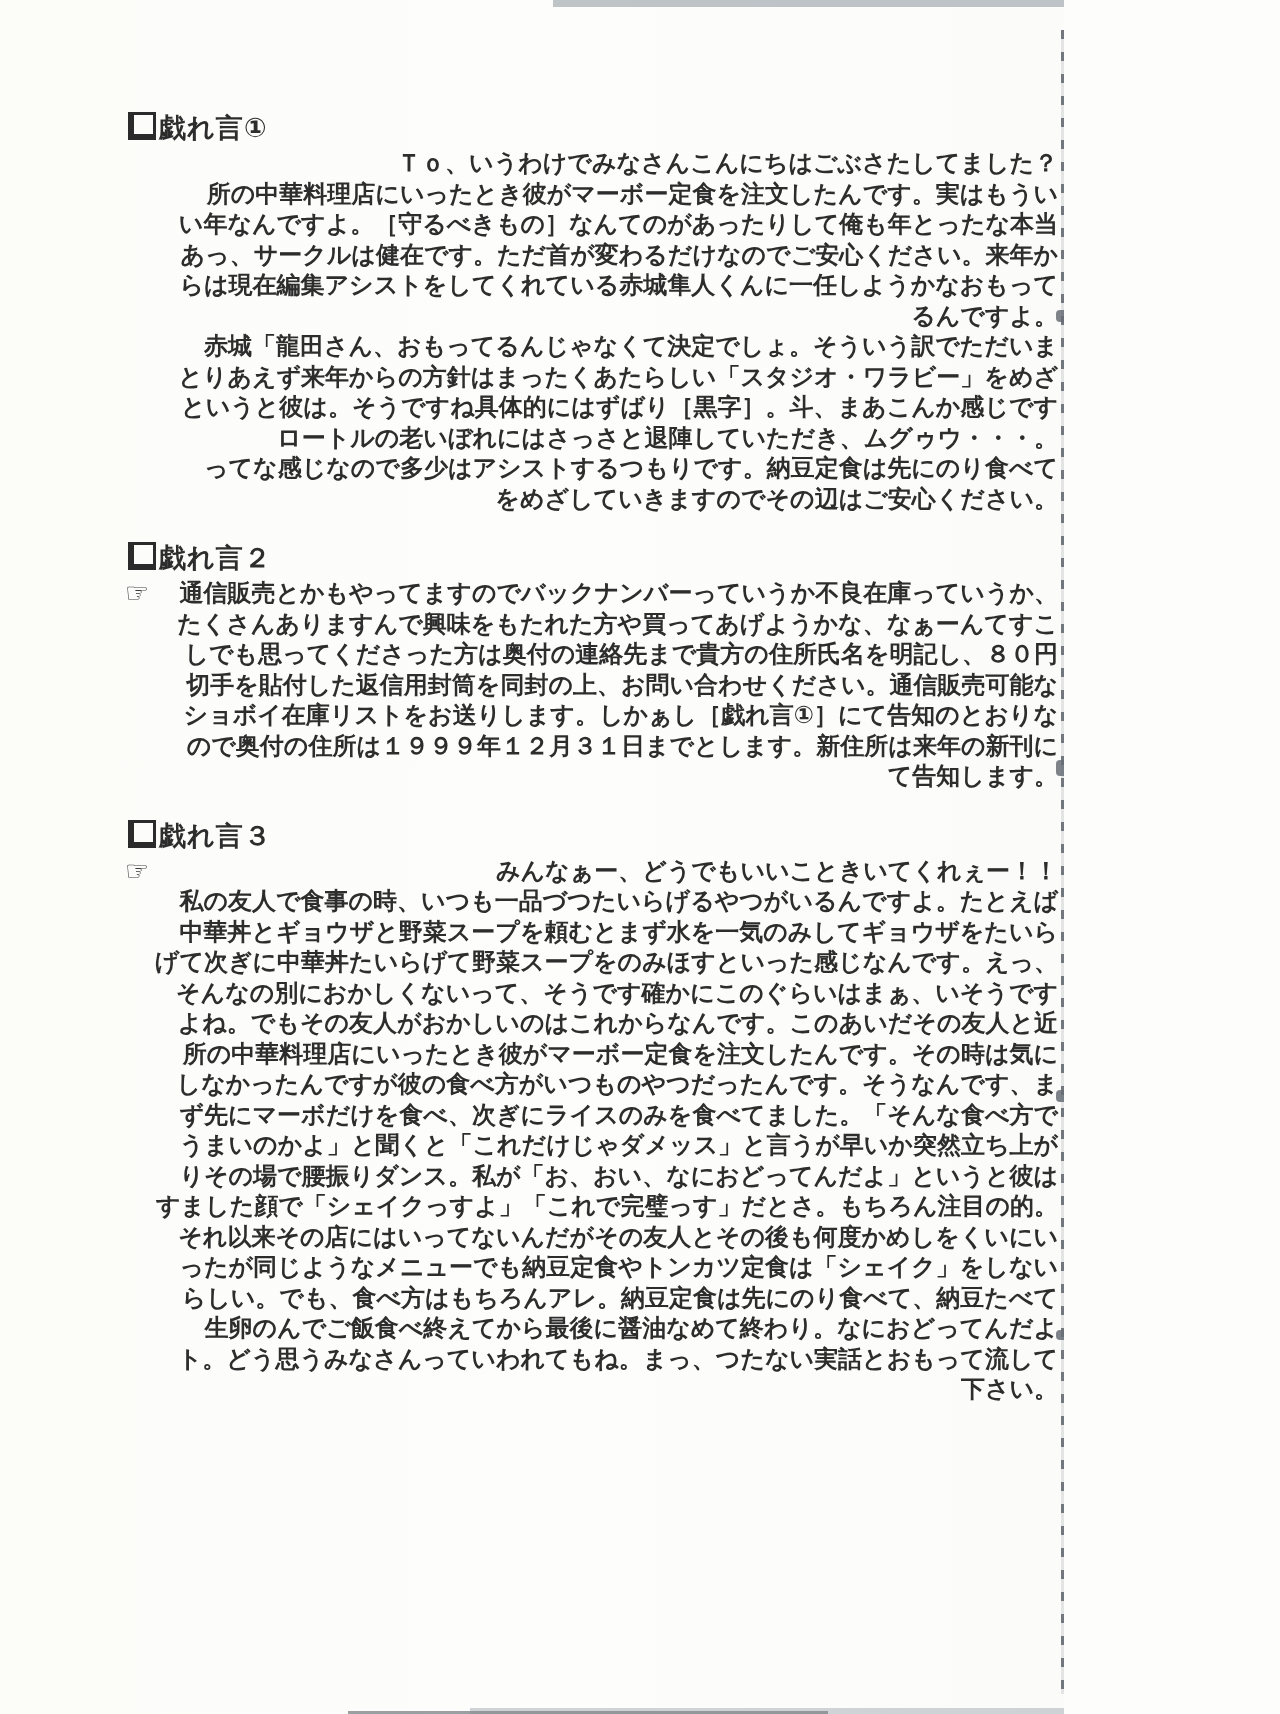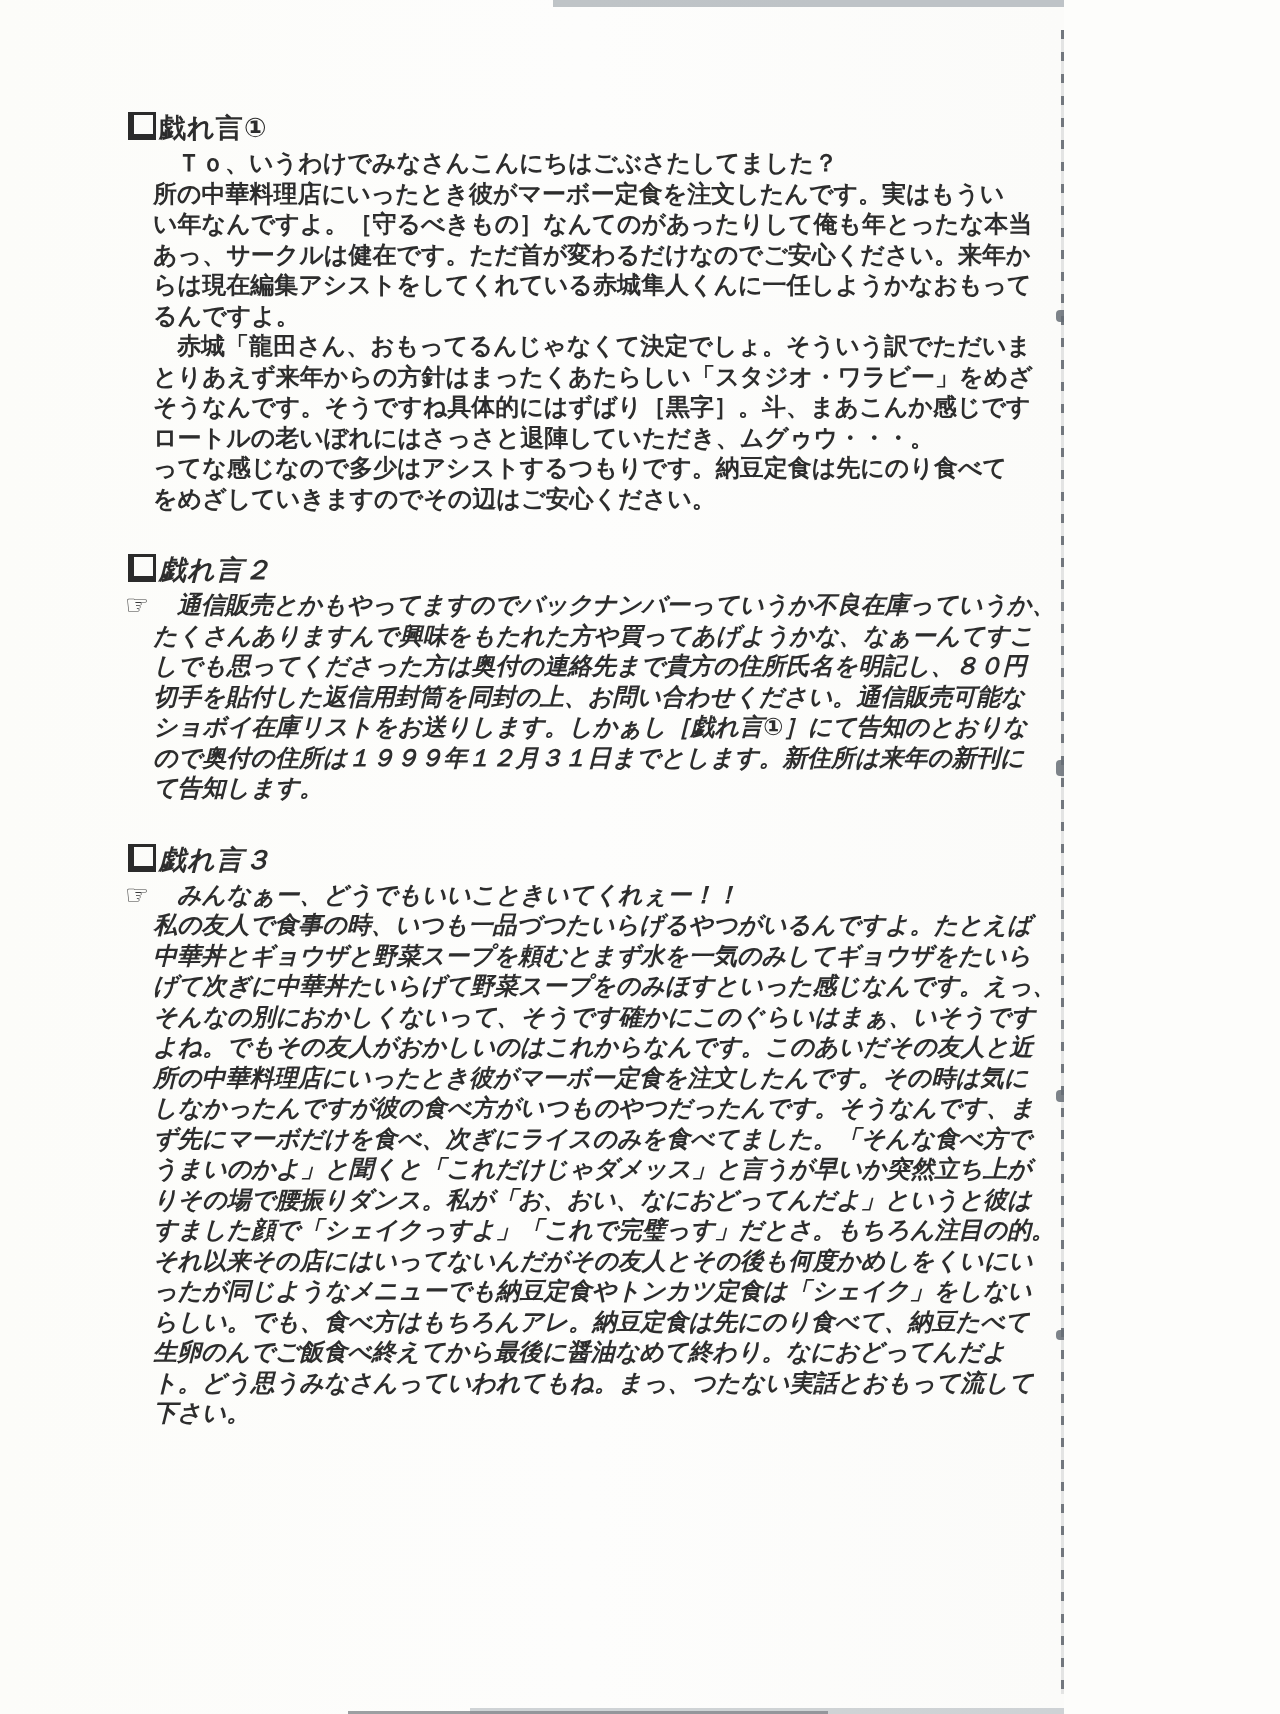--- a/index.html
+++ b/index.html
@@ -18,21 +18,21 @@
     background: linear-gradient(90deg, #fcfcf9 0%, #fdfdfc 55%, #fbfbf9 100%);
   }
   .content {
     position: absolute;
     left: 128px;
     top: 112px;
     width: 930px;
     color: #2d2d2d;
   }
   .section { position: relative; }
-  .section + .section { margin-top: 40px; font-style: italic; }
+  .section + .section { margin-top: 28px; }
   .section-header {
     font-size: 27px;
     font-weight: bold;
     line-height: 32px;
     letter-spacing: 1px;
     margin-bottom: 4px;
     white-space: pre;
   }
   .sq-bullet {
     display: inline-block;
@@ -57,20 +57,21 @@
     font-weight: bold;
     color: #3a3a3a;
     line-height: 30.5px;
   }
   .line {
     font-size: 24px;
     font-weight: bold;
     line-height: 30.5px;
     white-space: pre;
     letter-spacing: 0px;
+    text-align: right;
   }
   
   .top-strip {
     position: absolute;
     left: 553px; right: 0; top: 0;
     height: 7px;
     background: #aab0b6;
     opacity: 0.75;
   }
   .bottom-strip {
@@ -119,21 +120,21 @@
       <div class="section-header"><span class="sq-bullet"></span><span>戯れ言①</span></div>
       <div class="section-body">
         <div class="line">　Ｔｏ、いうわけでみなさんこんにちはごぶさたしてました？</div>
         <div class="line">所の中華料理店にいったとき彼がマーボー定食を注文したんです。実はもうい</div>
         <div class="line">い年なんですよ。［守るべきもの］なんてのがあったりして俺も年とったな本当</div>
         <div class="line">あっ、サークルは健在です。ただ首が変わるだけなのでご安心ください。来年か</div>
         <div class="line">らは現在編集アシストをしてくれている赤城隼人くんに一任しようかなおもって</div>
         <div class="line">るんですよ。</div>
         <div class="line">　赤城「龍田さん、おもってるんじゃなくて決定でしょ。そういう訳でただいま</div>
         <div class="line">とりあえず来年からの方針はまったくあたらしい「スタジオ・ワラビー」をめざ</div>
-        <div class="line">そうなんです。そうですね具体的にはずばり［黒字］。斗、まあこんか感じです</div>
+        <div class="line">というと彼は。そうですね具体的にはずばり［黒字］。斗、まあこんか感じです</div>
         <div class="line">ロートルの老いぼれにはさっさと退陣していただき、ムグゥウ・・・。</div>
         <div class="line">ってな感じなので多少はアシストするつもりです。納豆定食は先にのり食べて</div>
         <div class="line">をめざしていきますのでその辺はご安心ください。</div>
       </div>
     </div>
 
     <div class="section">
       <div class="section-header"><span class="sq-bullet"></span><span>戯れ言２</span></div>
       <div class="section-body">
         <span class="hand-marker">☞</span>

